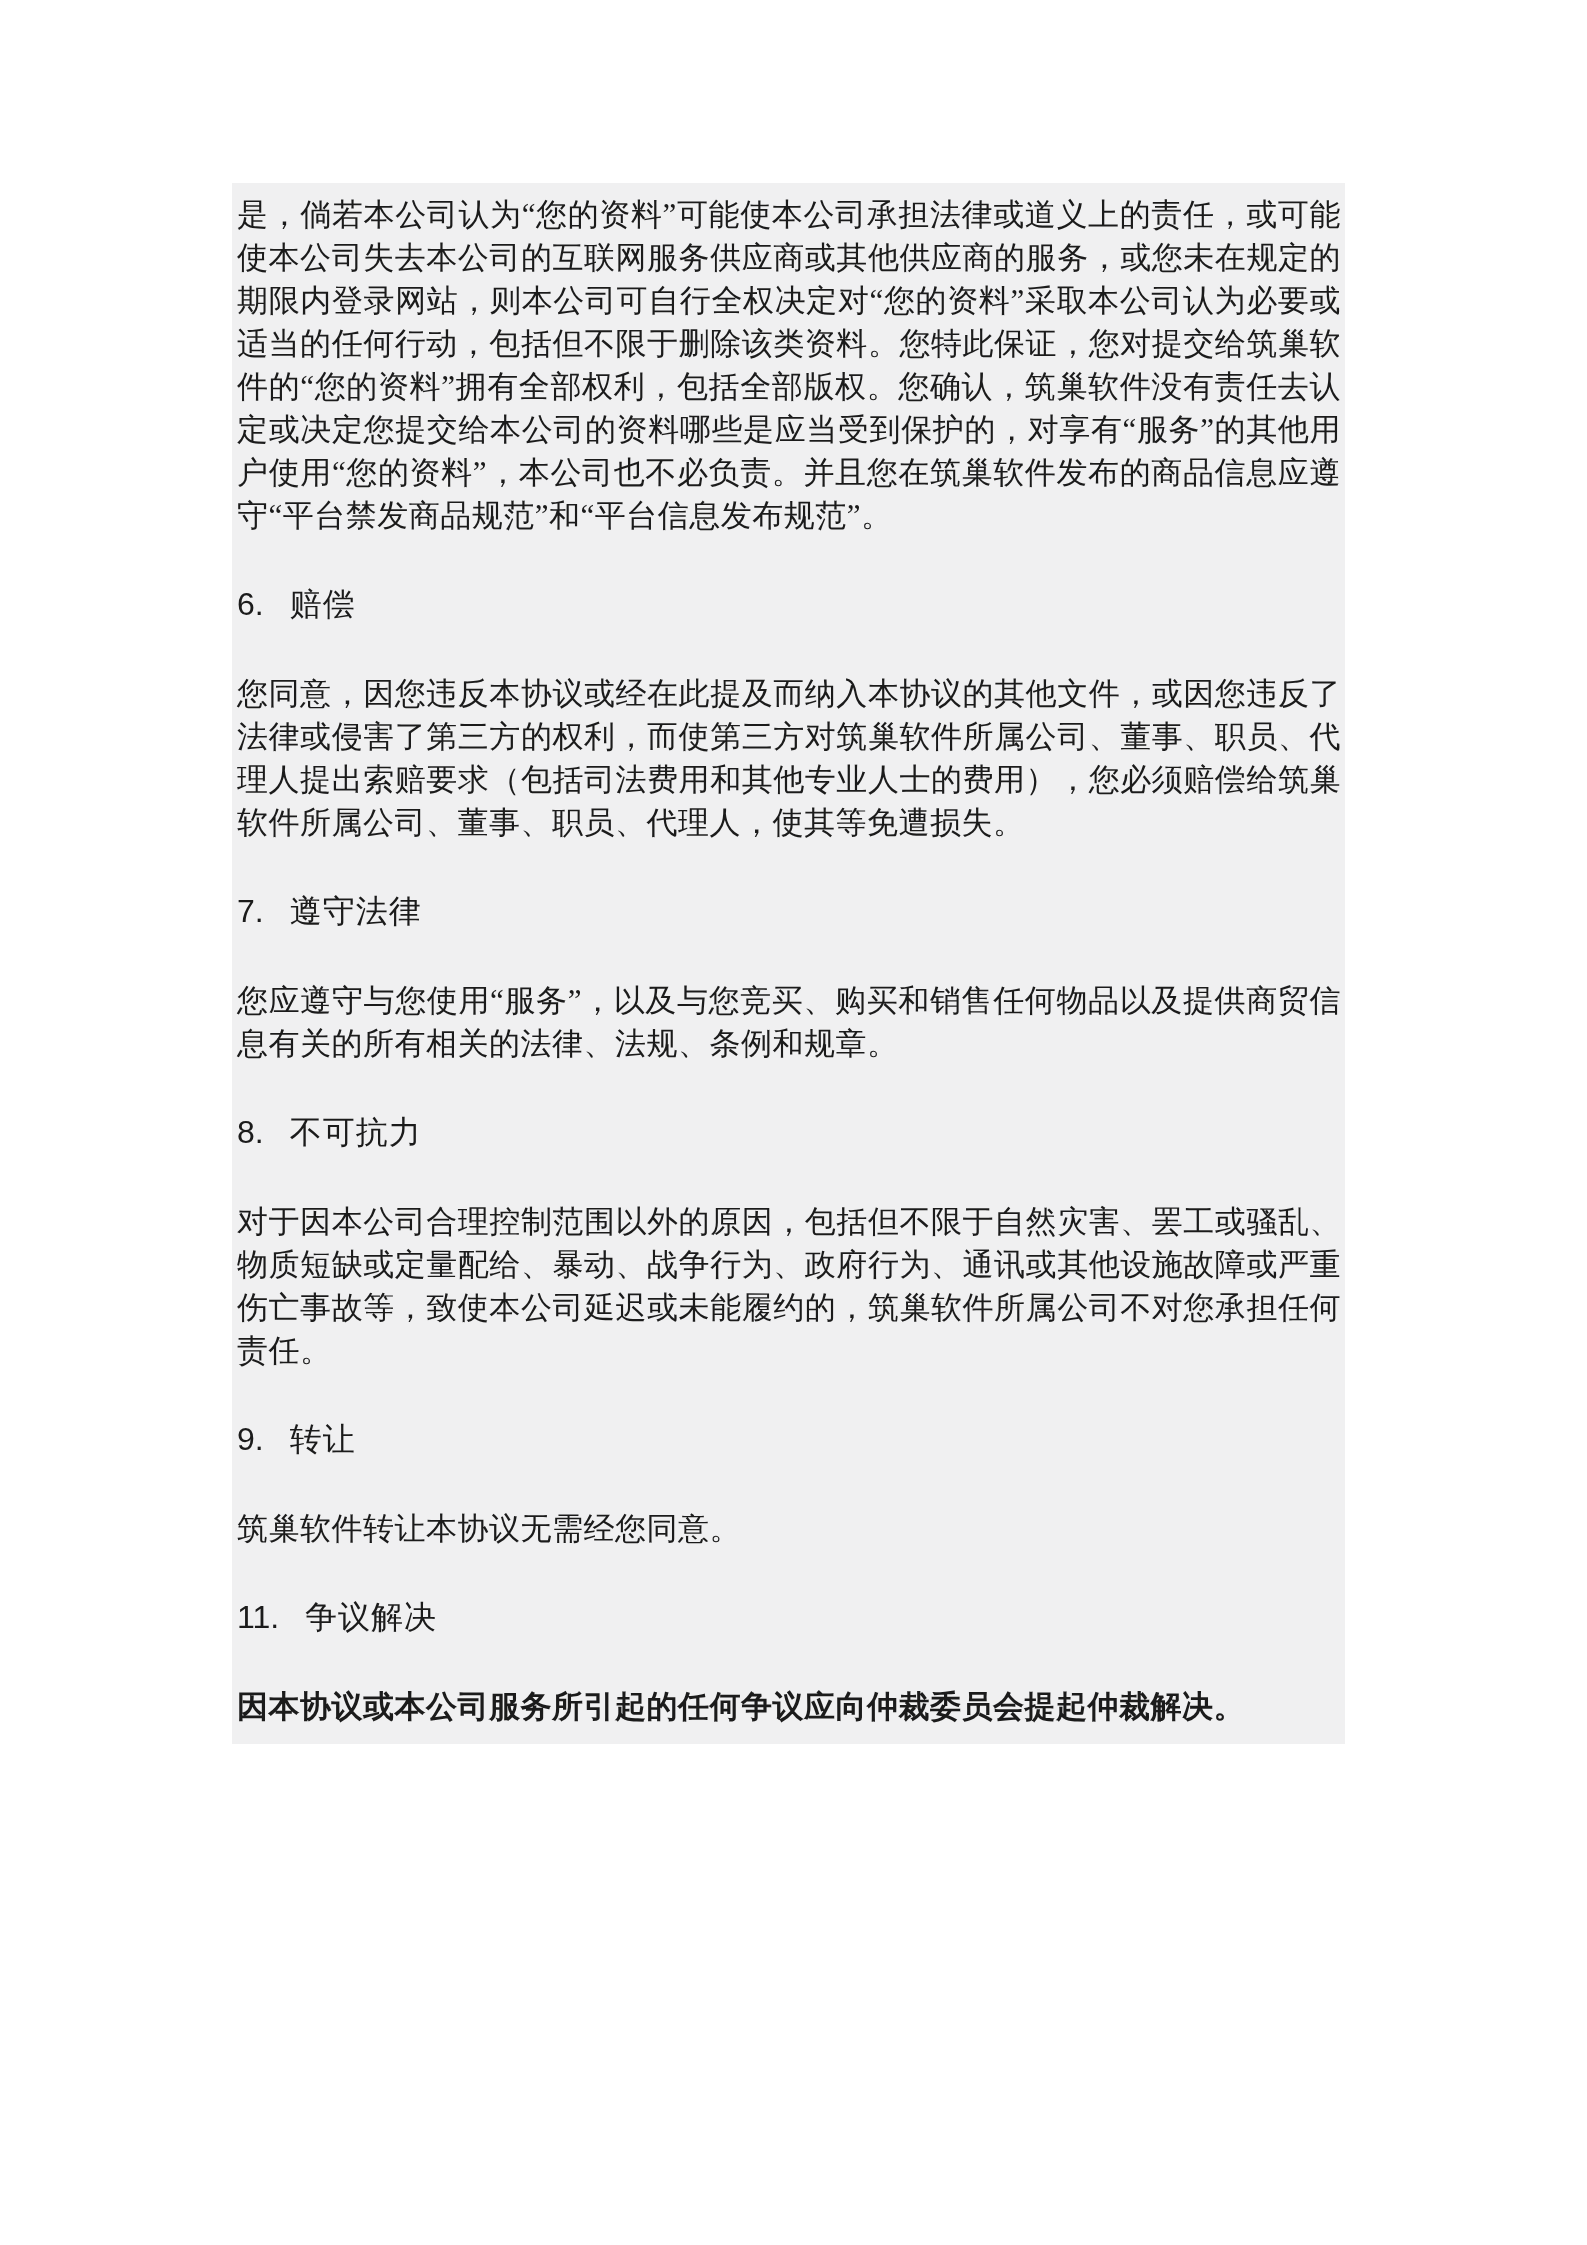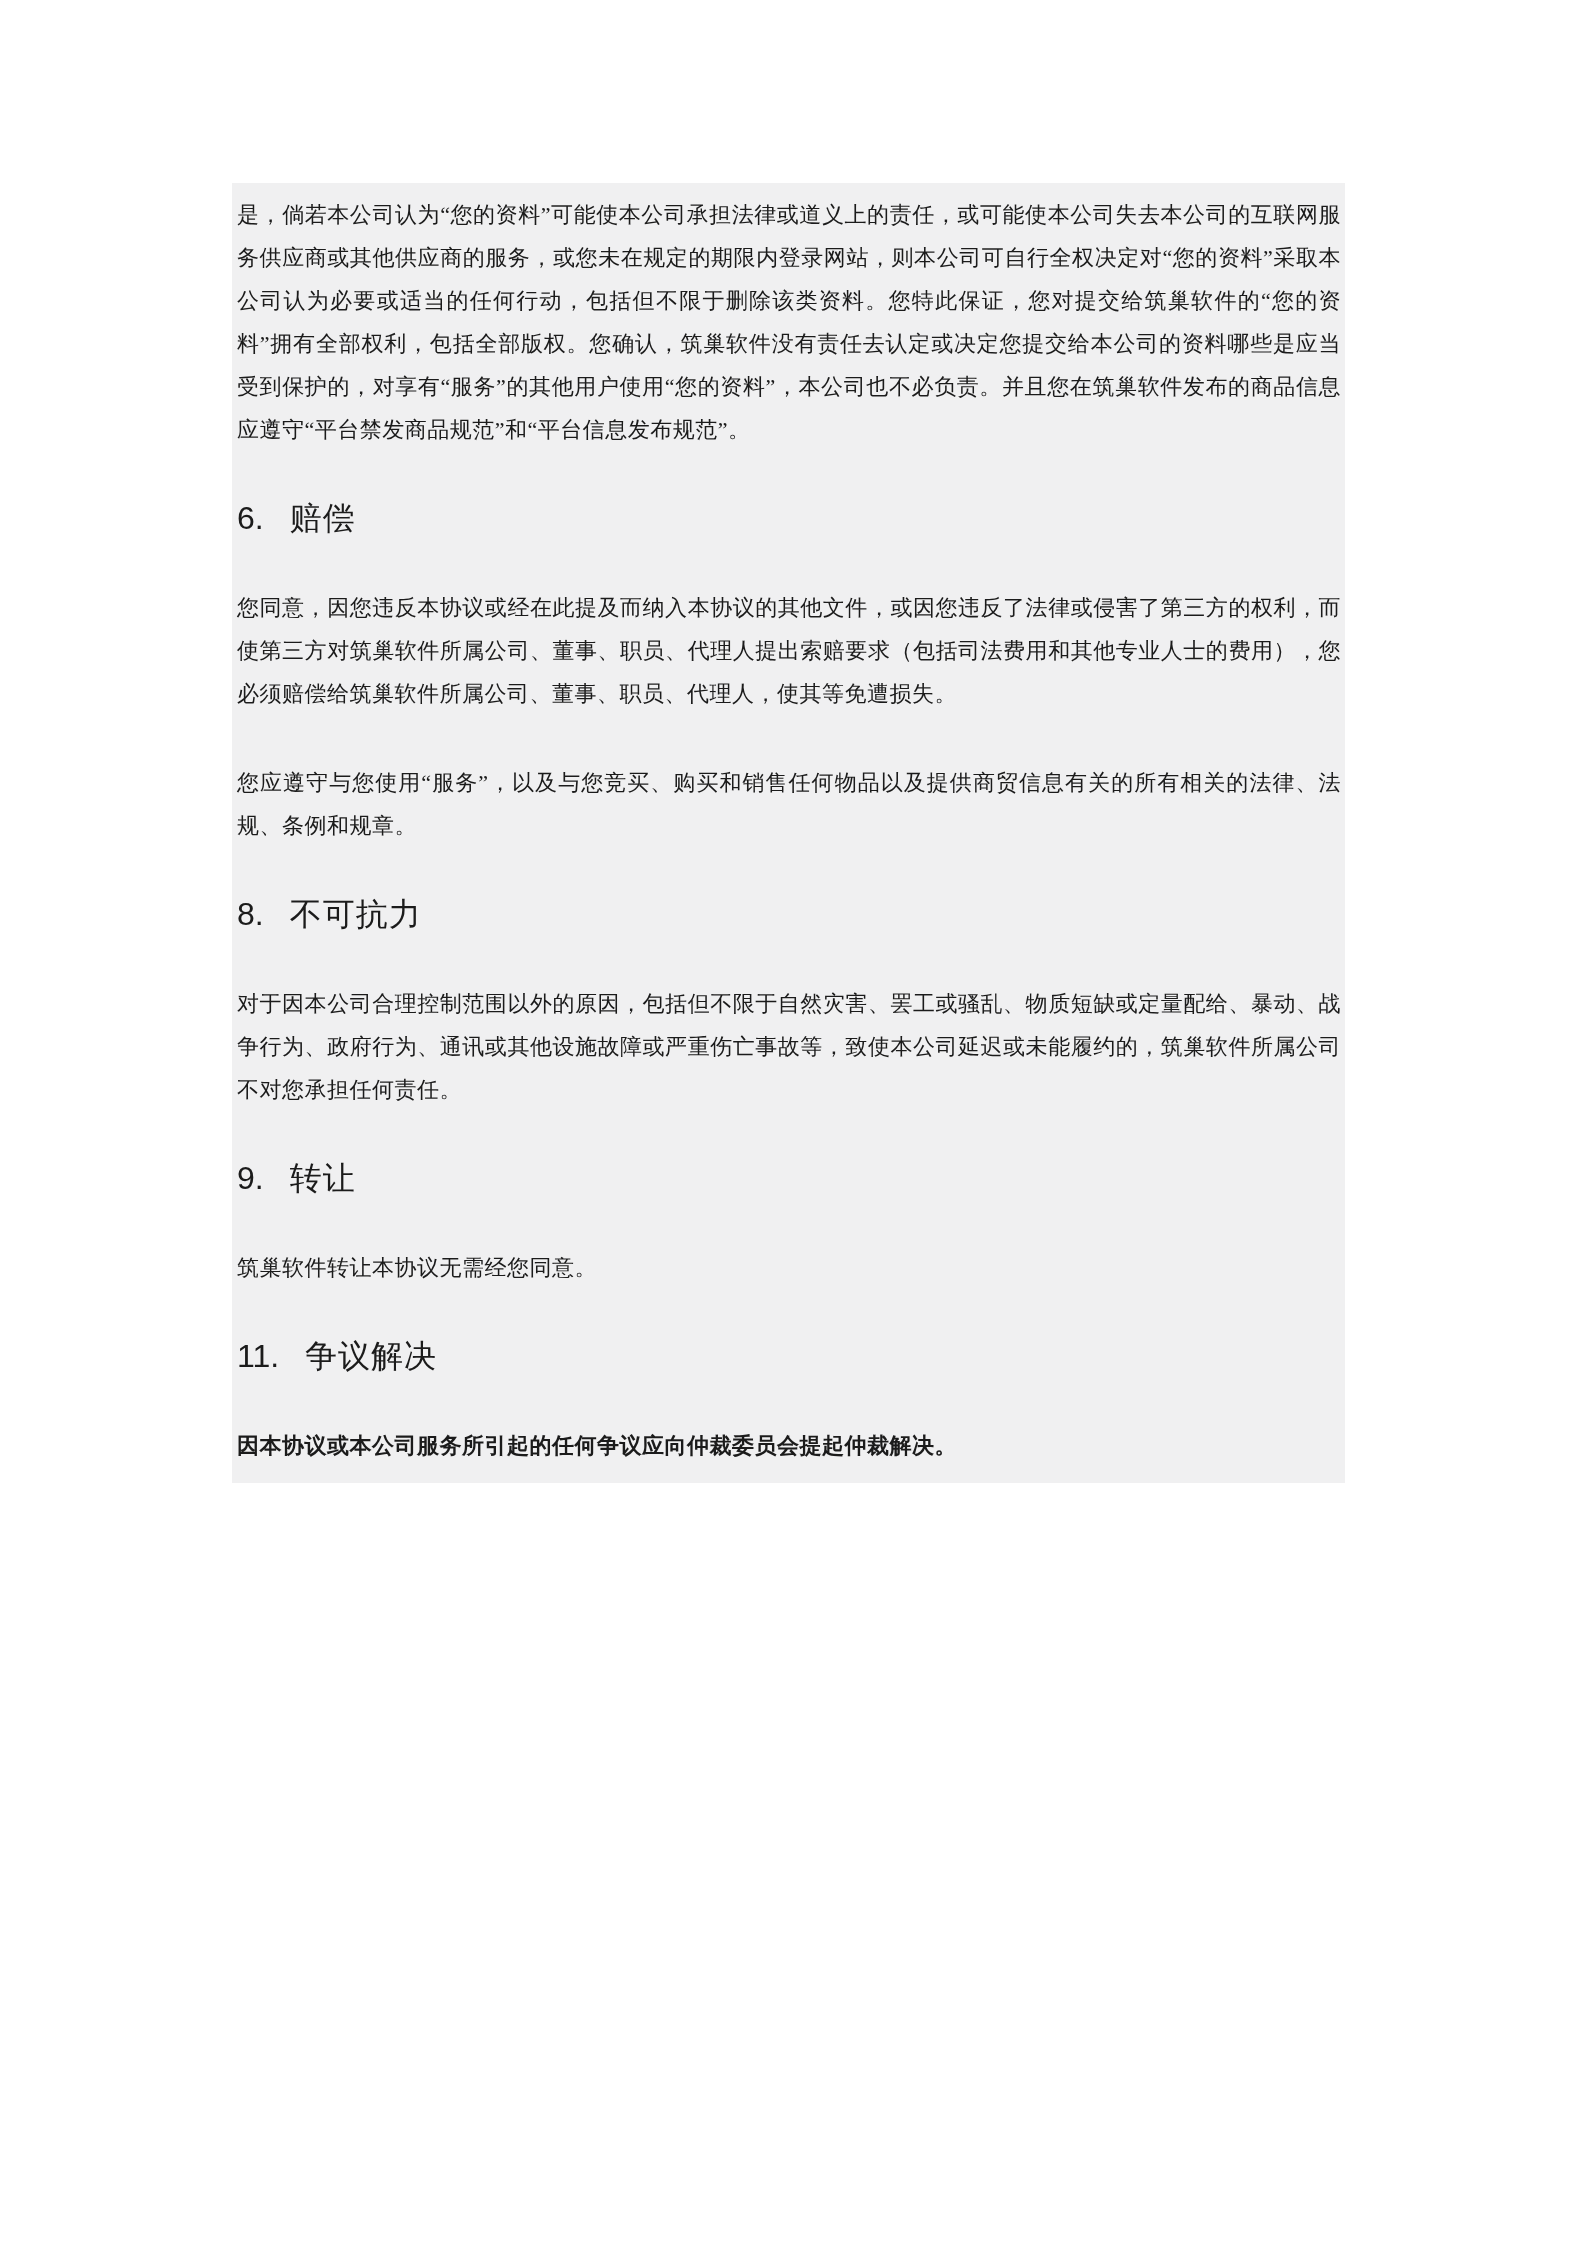--- a/index.html
+++ b/index.html
@@ -19,21 +19,21 @@
     position: absolute;
     left: 232px;
     top: 183px;
     width: 1113px;
     box-sizing: border-box;
     background: #f0f0f1;
     padding: 10px 4px 16px 5px;
     color: #1b1b1b;
   }
   .para {
-    font-size: 22px;
+    font-size: 31px;
     line-height: 43px;
     text-align: justify;
     margin: 0 0 46px 0;
     letter-spacing: 0.5px;
   }
   .para:last-child {
     margin-bottom: 0;
     font-weight: bold;
   }
   .sec-heading {
@@ -57,20 +57,23 @@
 <div class="page">
   <div class="doc-block">
 
     <p class="para">是，倘若本公司认为“您的资料”可能使本公司承担法律或道义上的责任，或可能使本公司失去本公司的互联网服务供应商或其他供应商的服务，或您未在规定的期限内登录网站，则本公司可自行全权决定对“您的资料”采取本公司认为必要或适当的任何行动，包括但不限于删除该类资料。您特此保证，您对提交给筑巢软件的“您的资料”拥有全部权利，包括全部版权。您确认，筑巢软件没有责任去认定或决定您提交给本公司的资料哪些是应当受到保护的，对享有“服务”的其他用户使用“您的资料”，本公司也不必负责。并且您在筑巢软件发布的商品信息应遵守“平台禁发商品规范”和“平台信息发布规范”。</p>
 
     <p class="sec-heading">
       <span class="sec-num">6.</span><span class="sec-title">赔偿</span>
     </p>
     <p class="para">您同意，因您违反本协议或经在此提及而纳入本协议的其他文件，或因您违反了法律或侵害了第三方的权利，而使第三方对筑巢软件所属公司、董事、职员、代理人提出索赔要求（包括司法费用和其他专业人士的费用），您必须赔偿给筑巢软件所属公司、董事、职员、代理人，使其等免遭损失。</p>
 
+    <p class="sec-heading">
+      <span class="sec-num">7.</span><span class="sec-title">遵守法律</span>
+    </p>
     <p class="para">您应遵守与您使用“服务”，以及与您竞买、购买和销售任何物品以及提供商贸信息有关的所有相关的法律、法规、条例和规章。</p>
 
     <p class="sec-heading">
       <span class="sec-num">8.</span><span class="sec-title">不可抗力</span>
     </p>
     <p class="para">对于因本公司合理控制范围以外的原因，包括但不限于自然灾害、罢工或骚乱、物质短缺或定量配给、暴动、战争行为、政府行为、通讯或其他设施故障或严重伤亡事故等，致使本公司延迟或未能履约的，筑巢软件所属公司不对您承担任何责任。</p>
 
     <p class="sec-heading">
       <span class="sec-num">9.</span><span class="sec-title">转让</span>
     </p>

